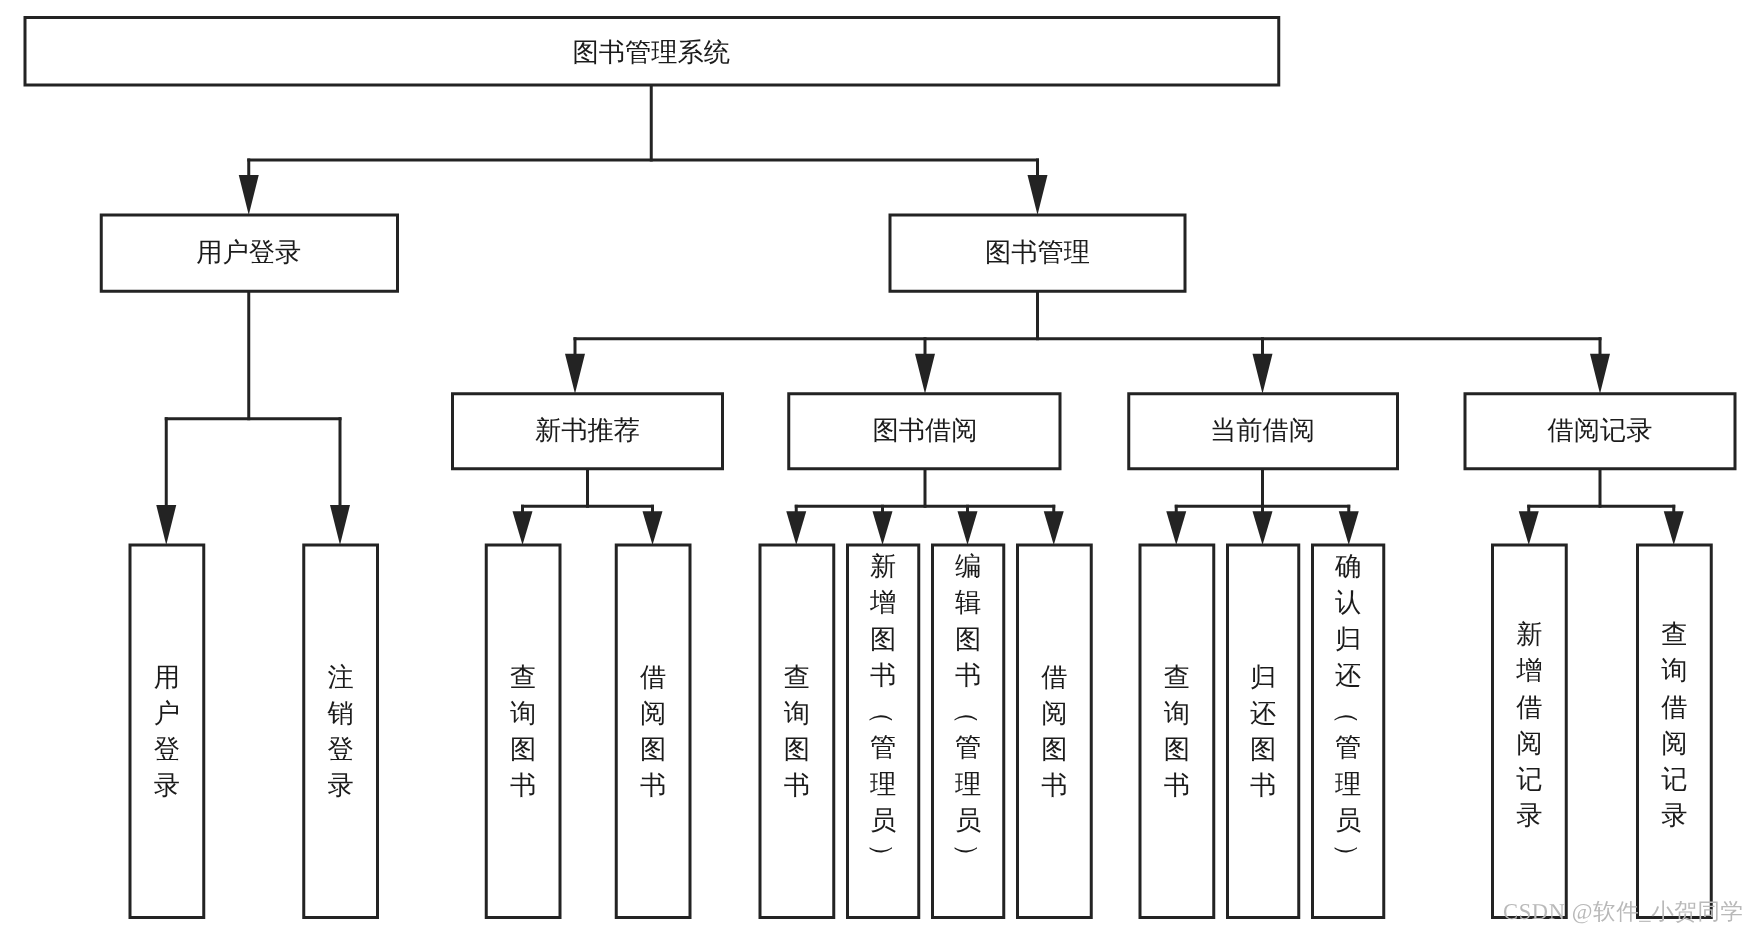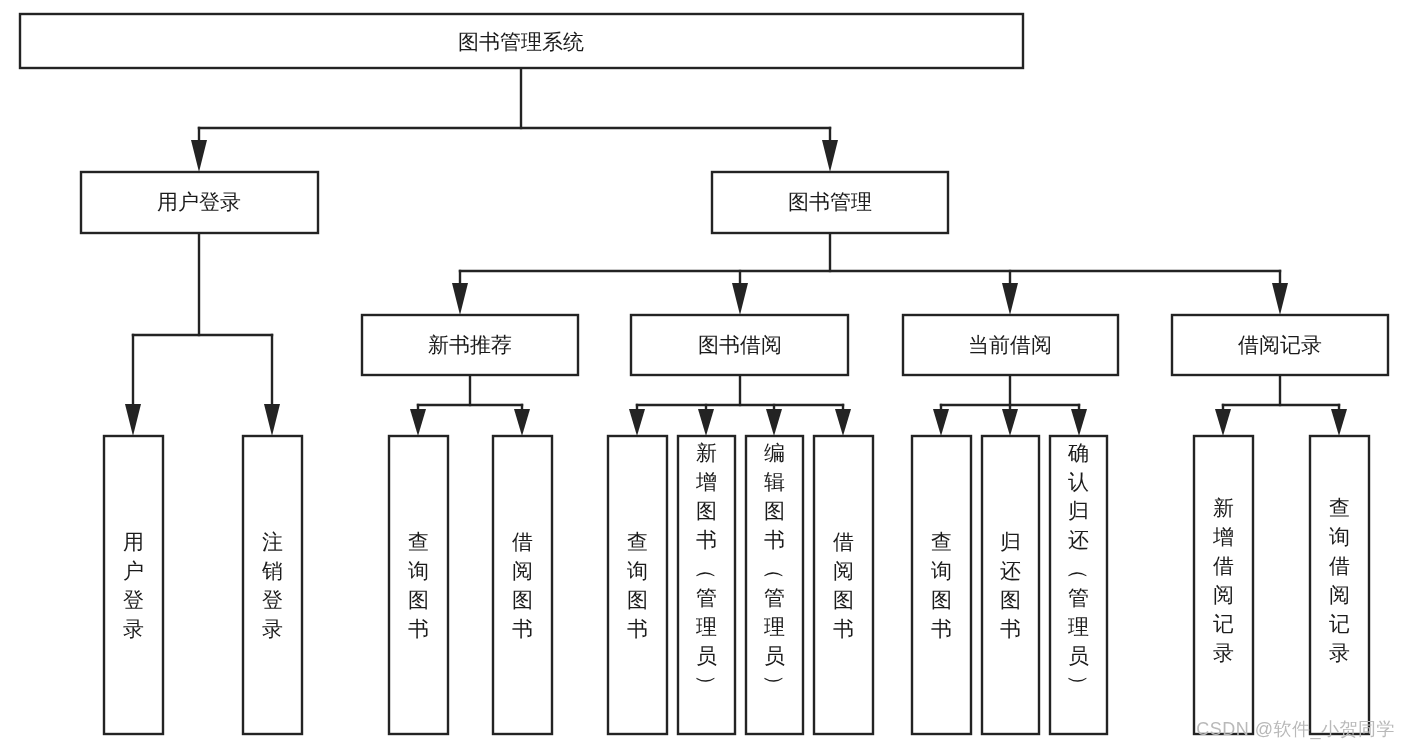--- a/index.html
+++ b/index.html
@@ -53,21 +53,21 @@
   .node-label-vertical {
     fill: #1b1b1b;
     font-family: "Liberation Sans", "DejaVu Sans", sans-serif;
     font-size: 21px;
     text-anchor: middle;
   }
   .watermark-text {
     position: absolute;
     right: 10px;
     bottom: 6px;
-    font-family: Liberation Sans, sans-serif;
+    font-family: Liberation Serif, serif;
     font-size: 18px;
     color: #b9b9b9;
     letter-spacing: 0.5px;
     white-space: nowrap;
     user-select: none;
   }
 </style>
 </head>
 <body>
 

